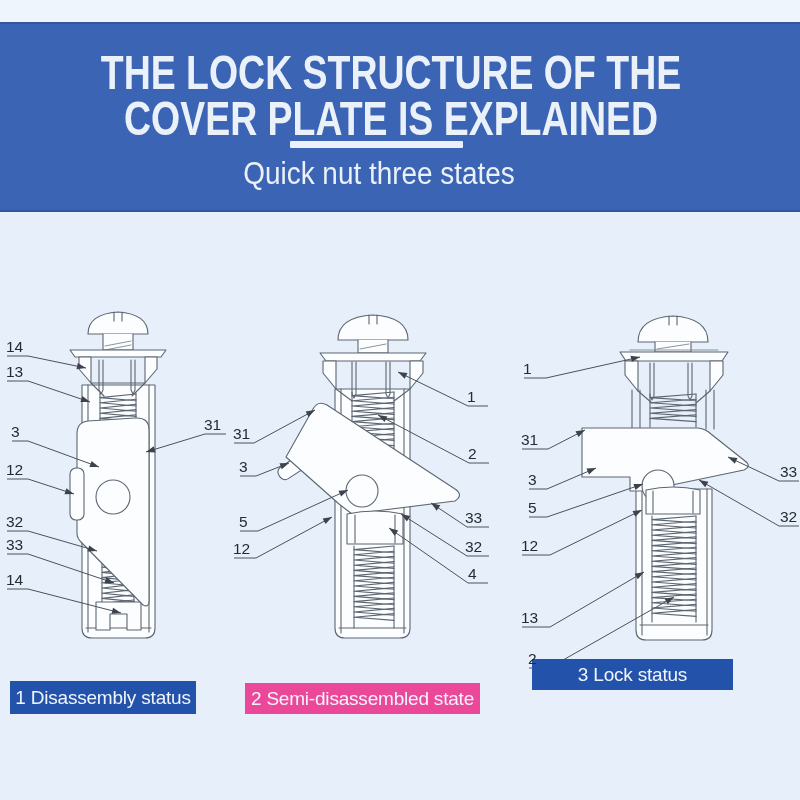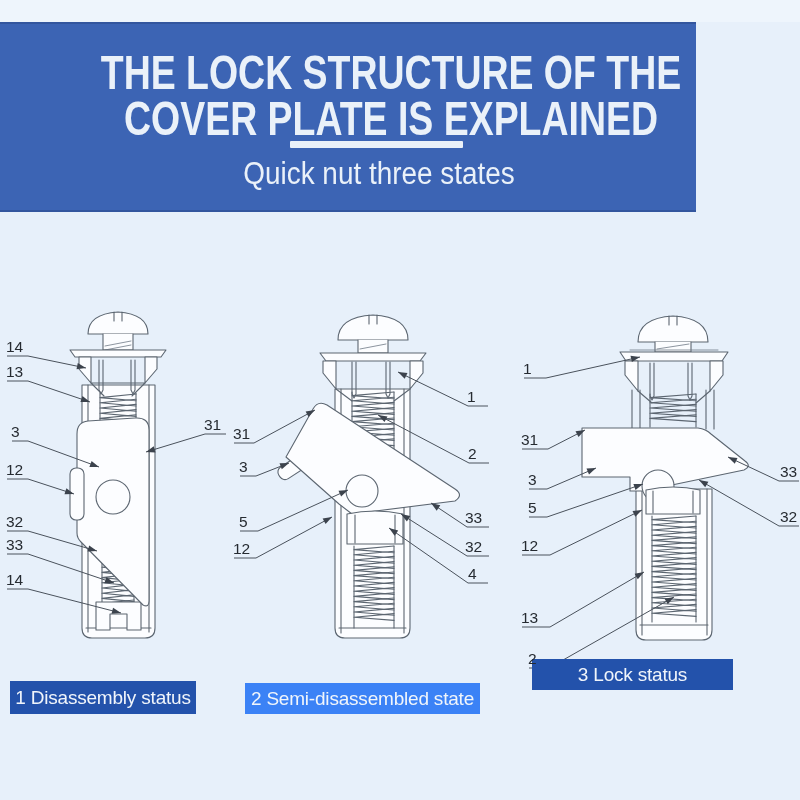--- a/index.html
+++ b/index.html
@@ -1,19 +1,19 @@
 <!DOCTYPE html>
 <html><head>
 <meta charset="utf-8">
 <style>
   html,body{margin:0;padding:0;}
   .page{position:relative;width:800px;height:800px;background:#e7f0fa;overflow:hidden;
         font-family:"Liberation Sans", sans-serif;}
   .top-strip{position:absolute;left:0;top:0;width:800px;height:22px;background:#eef5fc;}
-  .banner{position:absolute;left:0;top:22px;width:696px;height:190px;background:#3c64b4;
+  .banner{position:absolute;left:0;top:22px;width:800px;height:190px;background:#3c64b4;
           border-top:2px solid #33569e;border-bottom:2px solid #33569e;box-sizing:border-box;}
   .title{position:absolute;left:0;top:26px;width:782px;text-align:center;color:#eaf1f9;
          font-weight:bold;font-size:48px;line-height:0.96;letter-spacing:0;}
   .title .line{display:block;transform:scaleX(0.78);transform-origin:50% 50%;}
   .divider{position:absolute;left:290px;top:117px;width:173px;height:7px;background:#eaf1f9;border-radius:1px;}
   .subtitle{position:absolute;left:0;top:132px;width:758px;text-align:center;color:#eaf1f9;
             font-size:31px;transform:scaleX(0.9);transform-origin:50% 50%;}
   .fig{position:absolute;}
   #fig1{left:0;top:300px;}
   #fig2{left:230px;top:300px;}
@@ -174,21 +174,21 @@
       <path d="M644,572 L637.8,579.3 L634.6,573.8 Z" fill="#3c434d" stroke="none"></path>
       <polyline points="529,668 549,668 674,597" fill="none" stroke="#4a525c" stroke-width="1"></polyline>
       <path d="M674,597 L667.8,604.2 L664.6,598.7 Z" fill="#3c434d" stroke="none"></path>
       <polyline points="799,481 779,481 728,457" fill="none" stroke="#4a525c" stroke-width="1"></polyline>
       <path d="M728,457 L737.5,457.9 L734.8,463.7 Z" fill="#3c434d" stroke="none"></path>
       <polyline points="799,526 779,526 699,480" fill="none" stroke="#4a525c" stroke-width="1"></polyline>
       <path d="M699,480 L708.4,481.7 L705.2,487.3 Z" fill="#3c434d" stroke="none"></path>
     </svg>
 
   <div id="cap1" class="cap" style="background: rgb(35, 82, 171);">1 Disassembly status</div>
-  <div id="cap2" class="cap" style="background: #3b82f6;">2 Semi-disassembled state</div>
+  <div id="cap2" class="cap" style="background: #ec4899;">2 Semi-disassembled state</div>
   <div id="cap3" class="cap" style="background: rgb(35, 82, 171);">3 Lock status</div>
 <div class="callout" style="left: 6px; top: 338px;">14</div>
     <div class="callout" style="left: 6px; top: 363px;">13</div>
     <div class="callout" style="left: 11px; top: 423px;">3</div>
     <div class="callout" style="left: 6px; top: 461px;">12</div>
     <div class="callout" style="left: 6px; top: 513px;">32</div>
     <div class="callout" style="left: 6px; top: 536px;">33</div>
     <div class="callout" style="left: 6px; top: 571px;">14</div>
     <div class="callout" style="left: 204px; top: 416px;">31</div>
     <div class="callout" style="left: 233px; top: 425px;">31</div>

